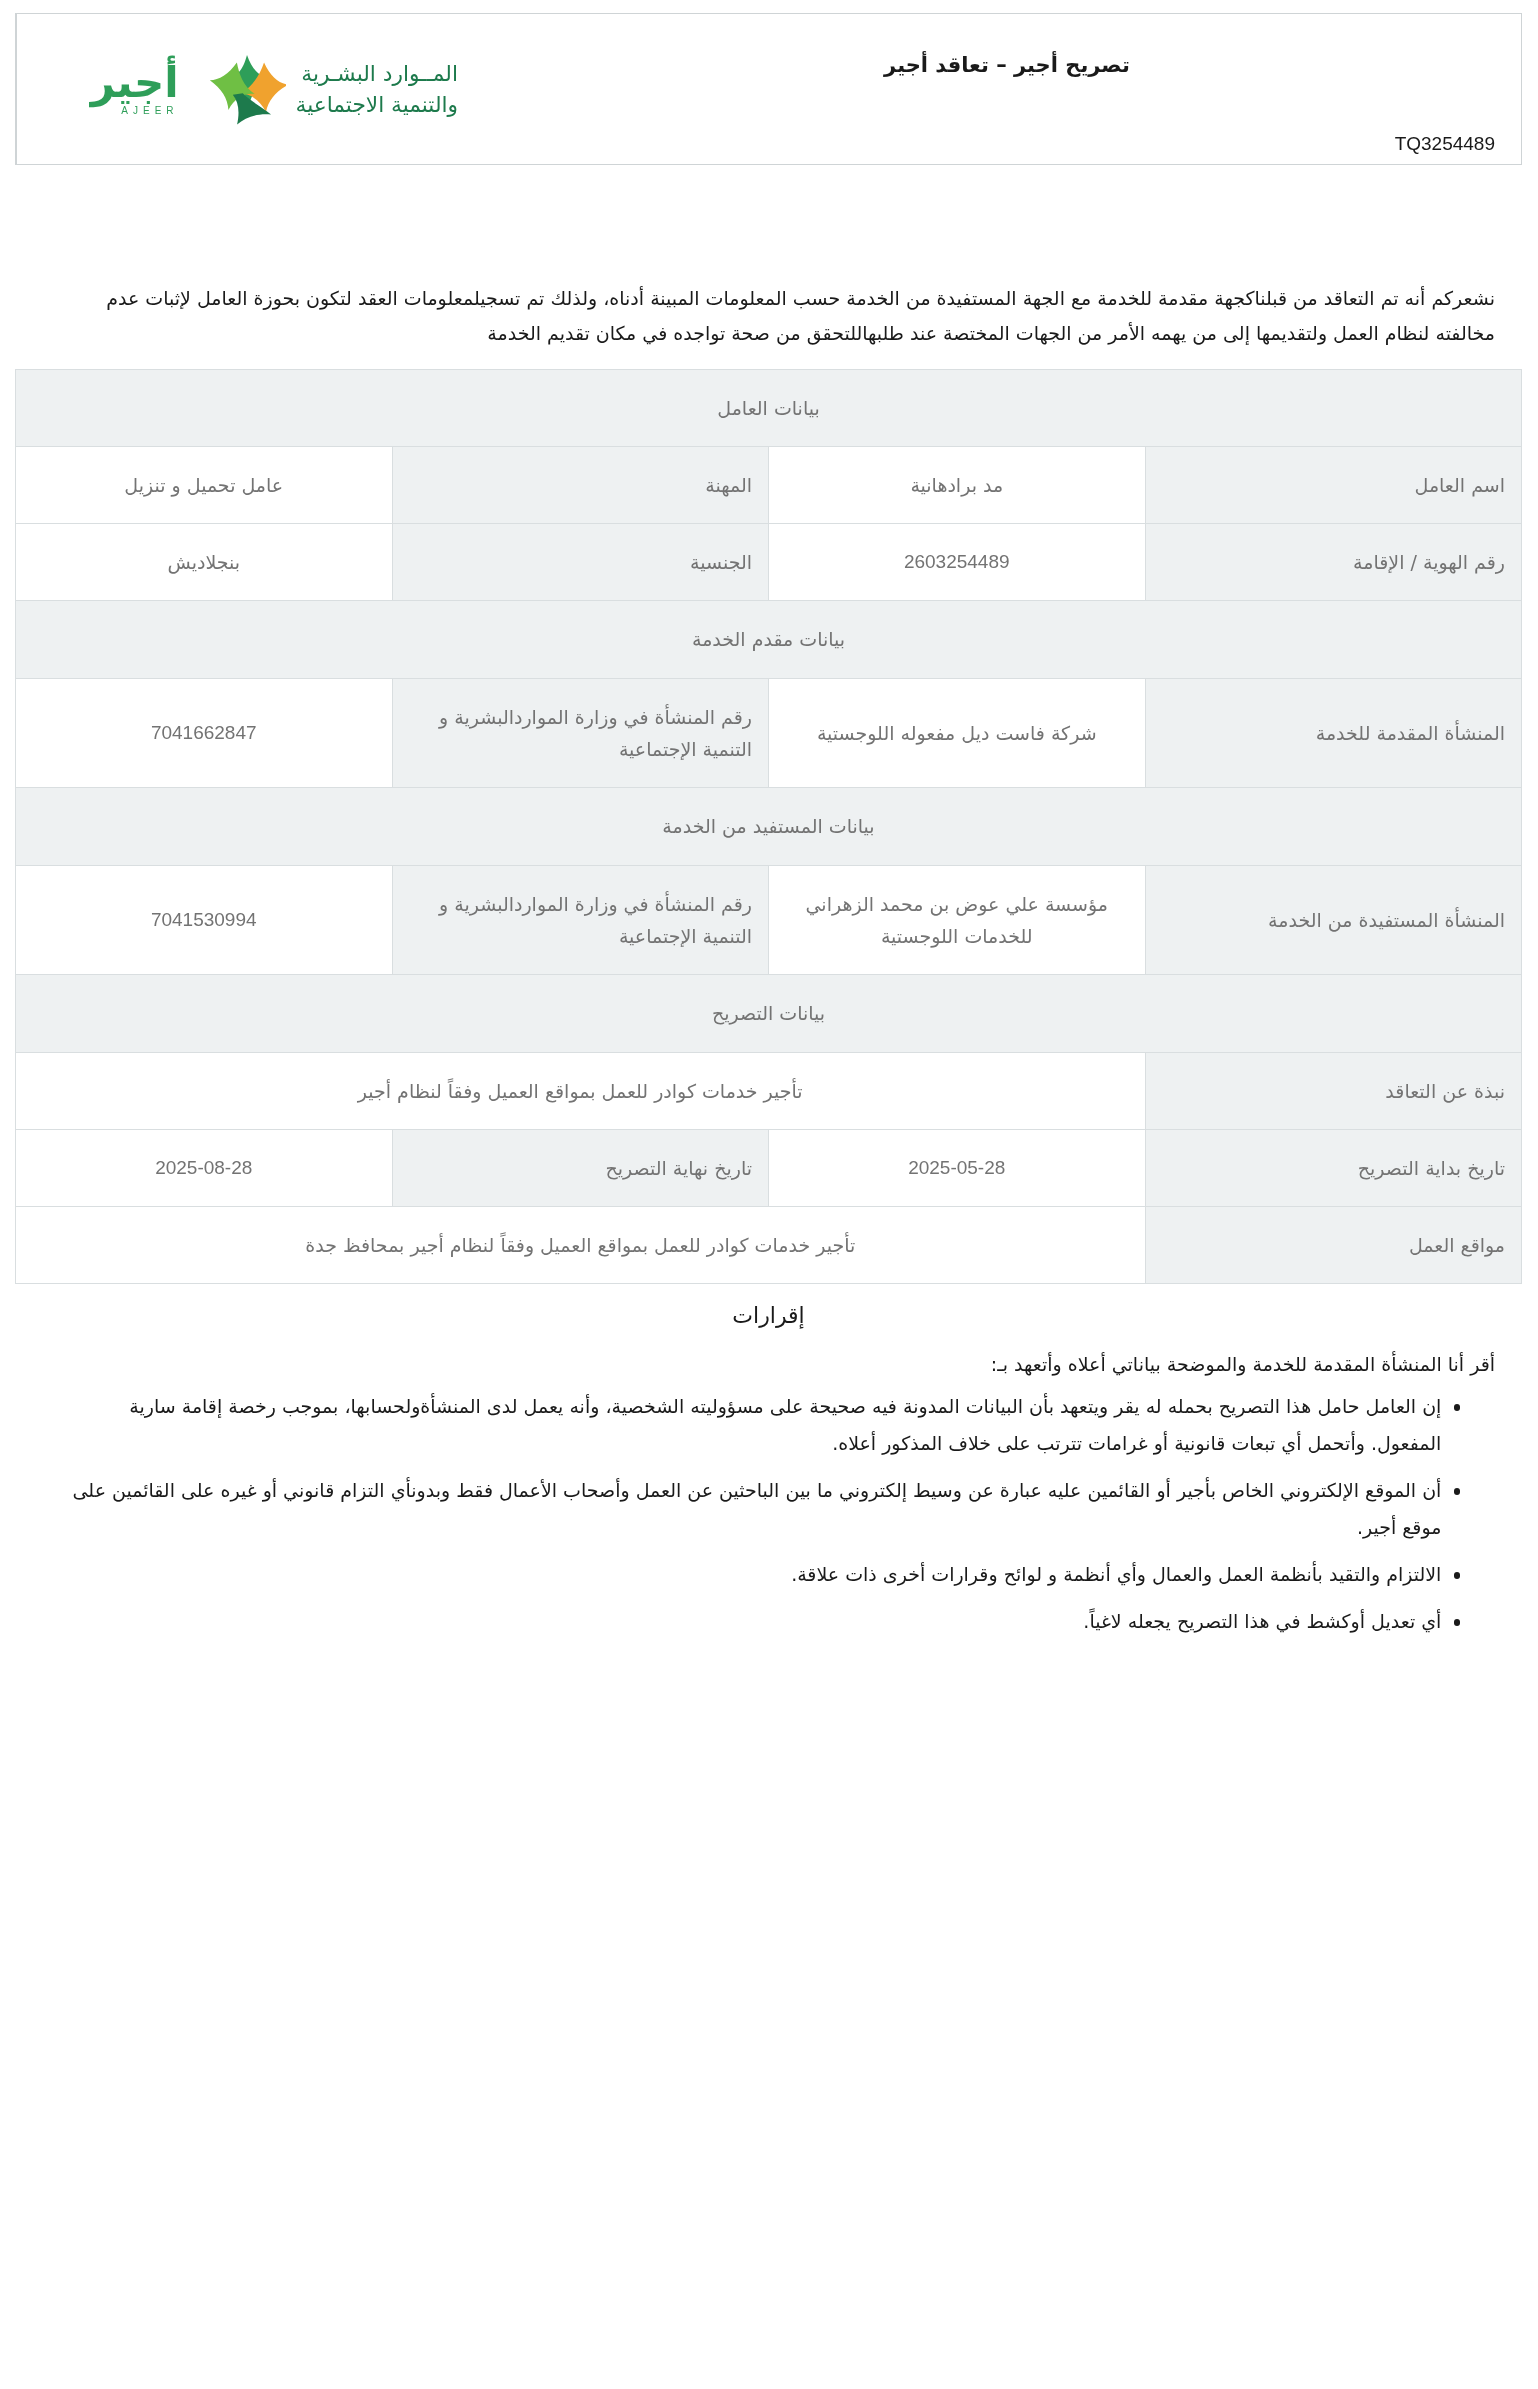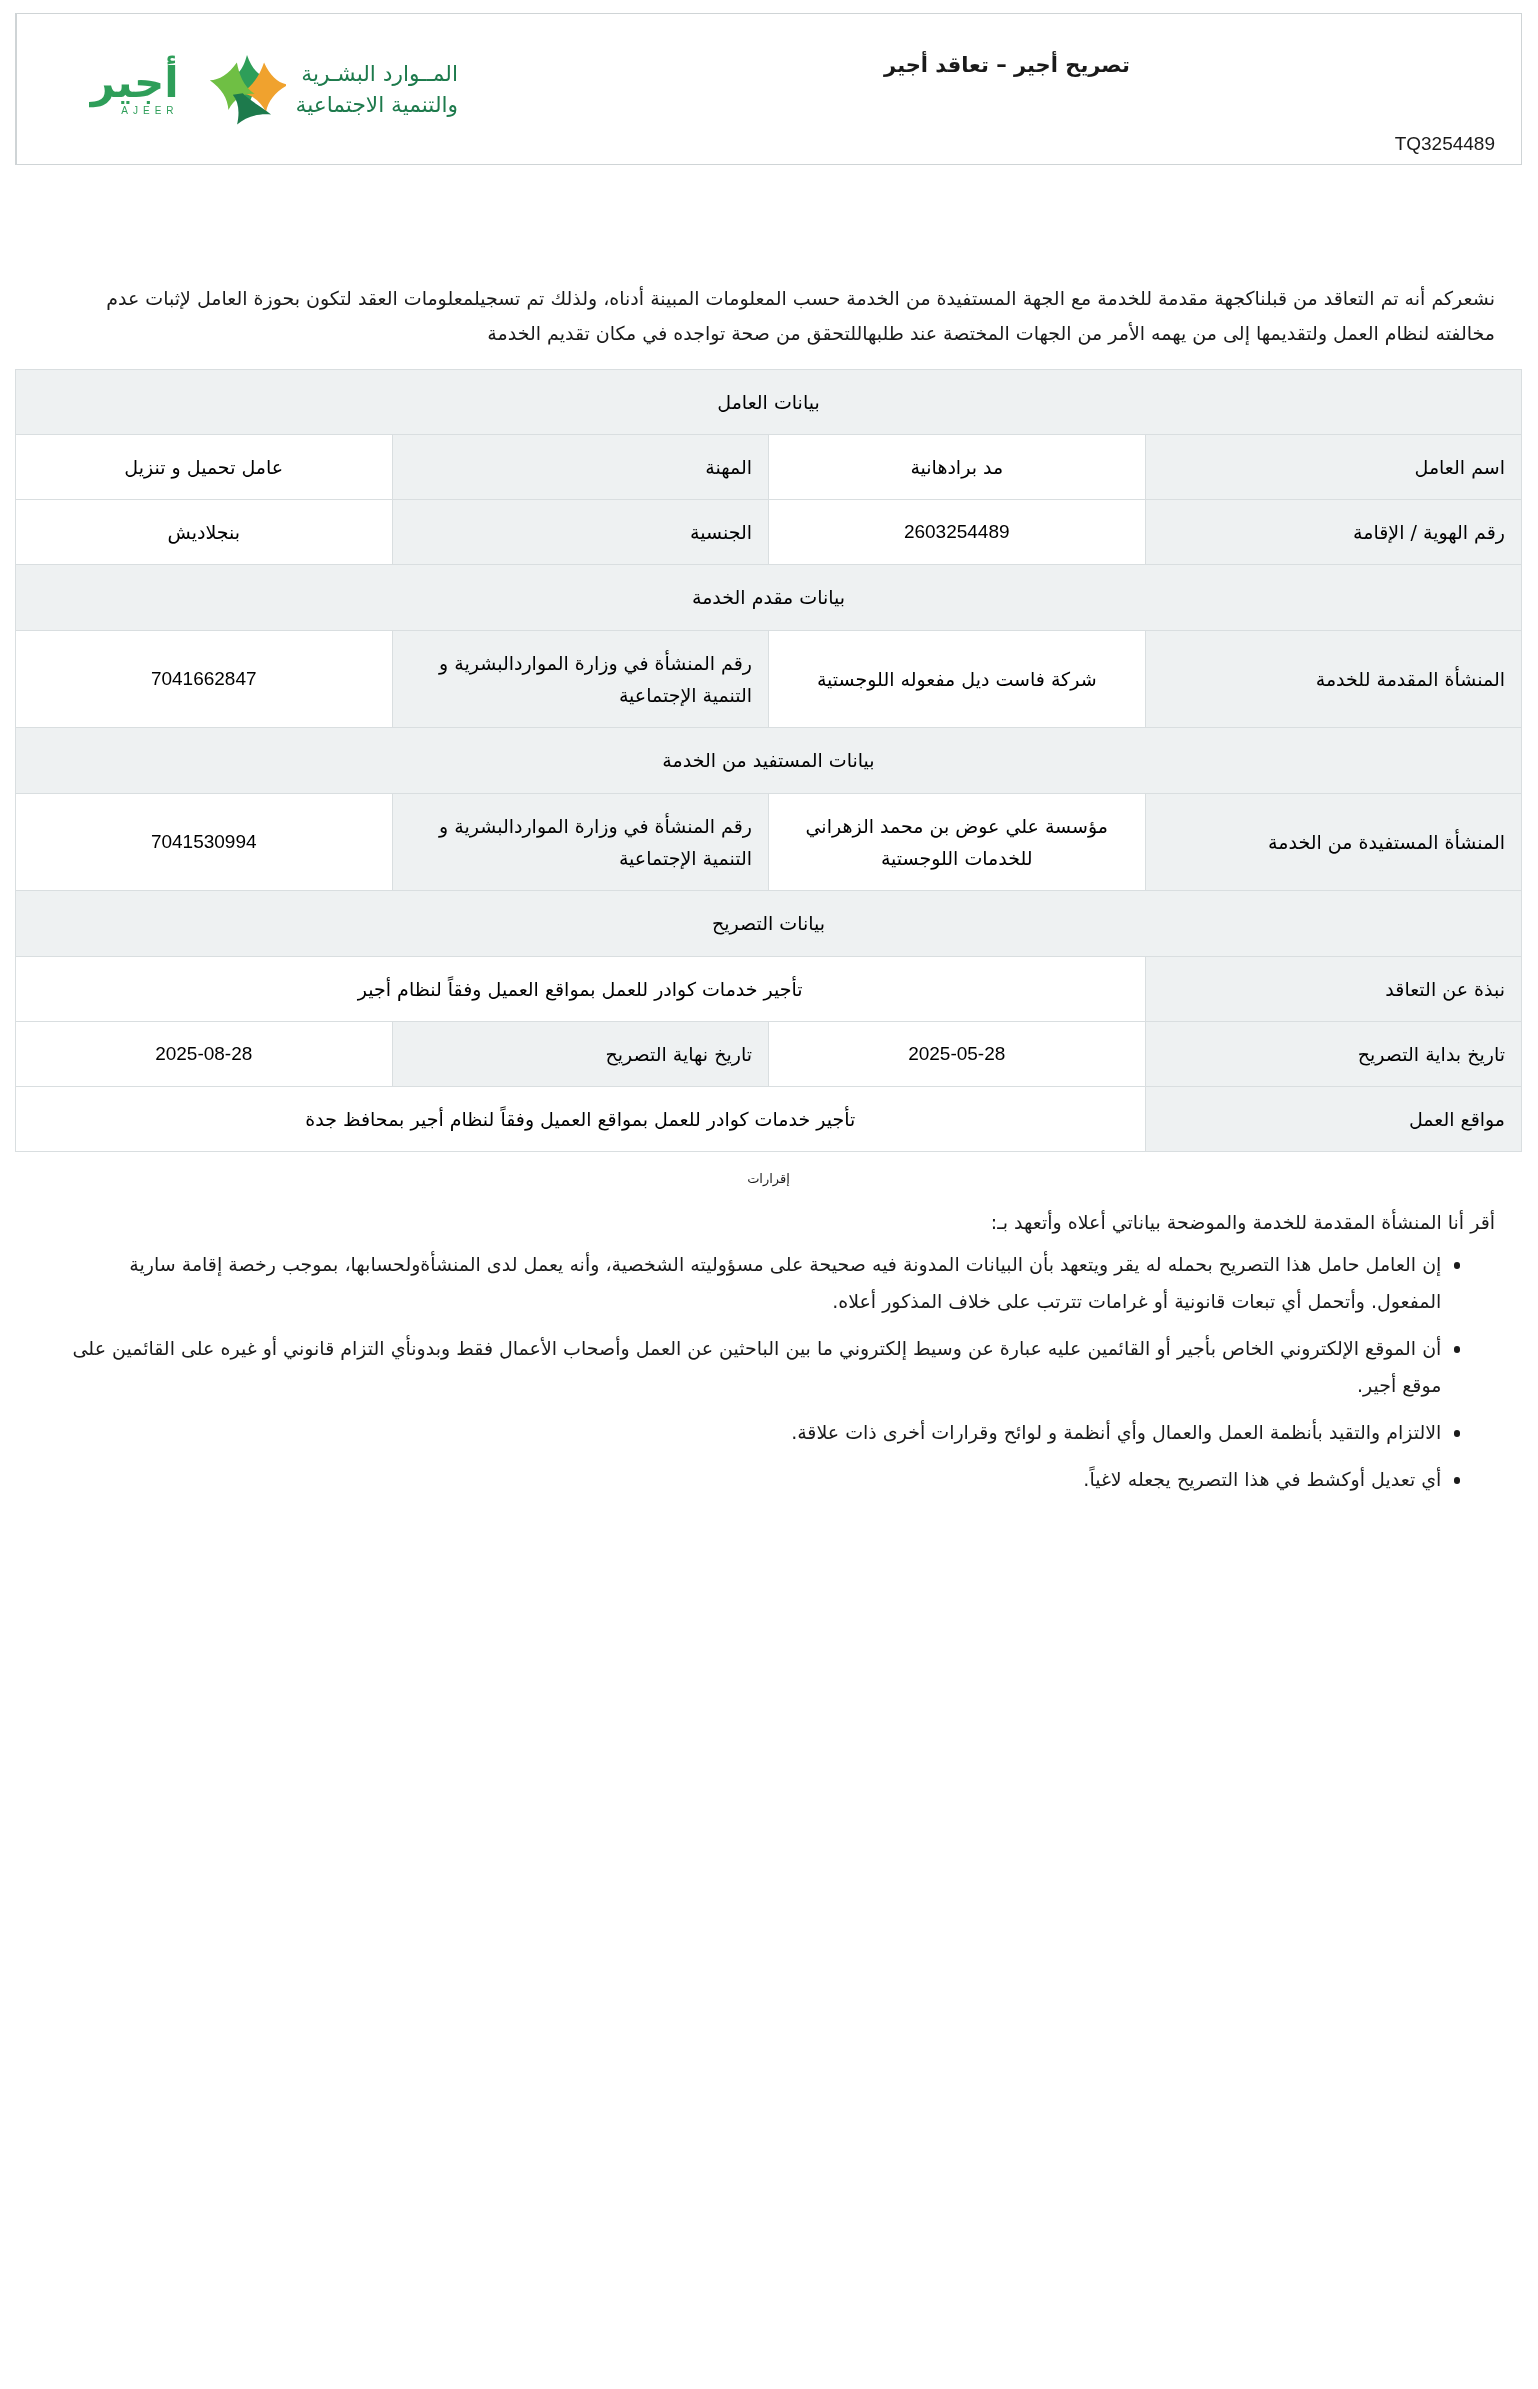--- a/index.html
+++ b/index.html
@@ -106,23 +106,23 @@
   }
   
   table.info {
     width: calc(100% - 32px);
     margin: 0 16px;
     border-collapse: collapse;
     table-layout: fixed;
   }
   table.info td {
     border: 0.7px solid #d9dee0;
-    padding: 16px 16px;
-    font-size: 19px;
-    color: #000000;
+    padding: 22px 16px;
+    font-size: 19px;
+    color: #737373;
     vertical-align: middle;
     line-height: 1.7;
   }
   td.section {
     text-align: center;
     background: #eef1f2;
     font-size: 19.5px;
     color: #1a1a1a;
     padding: 14.4px 0;
   }
@@ -134,21 +134,21 @@
   td.val {
     background: #ffffff;
     text-align: center;
     width: 27%;
   }
   td.val.wide { width: 77%; }
   td.ltr { direction: ltr; font-family: "Liberation Sans", sans-serif; }
   
   .decl-title {
     text-align: center;
-    font-size: 13px;
+    font-size: 22px;
     margin: 19px 0 24.6px 0;
     color: #1a1a1a;
   }
   .decl-lead {
     margin: 0 43px 13px 43px;
     font-size: 19px;
     text-align: right;
     color: #1a1a1a;
   }
   ul.decl {

